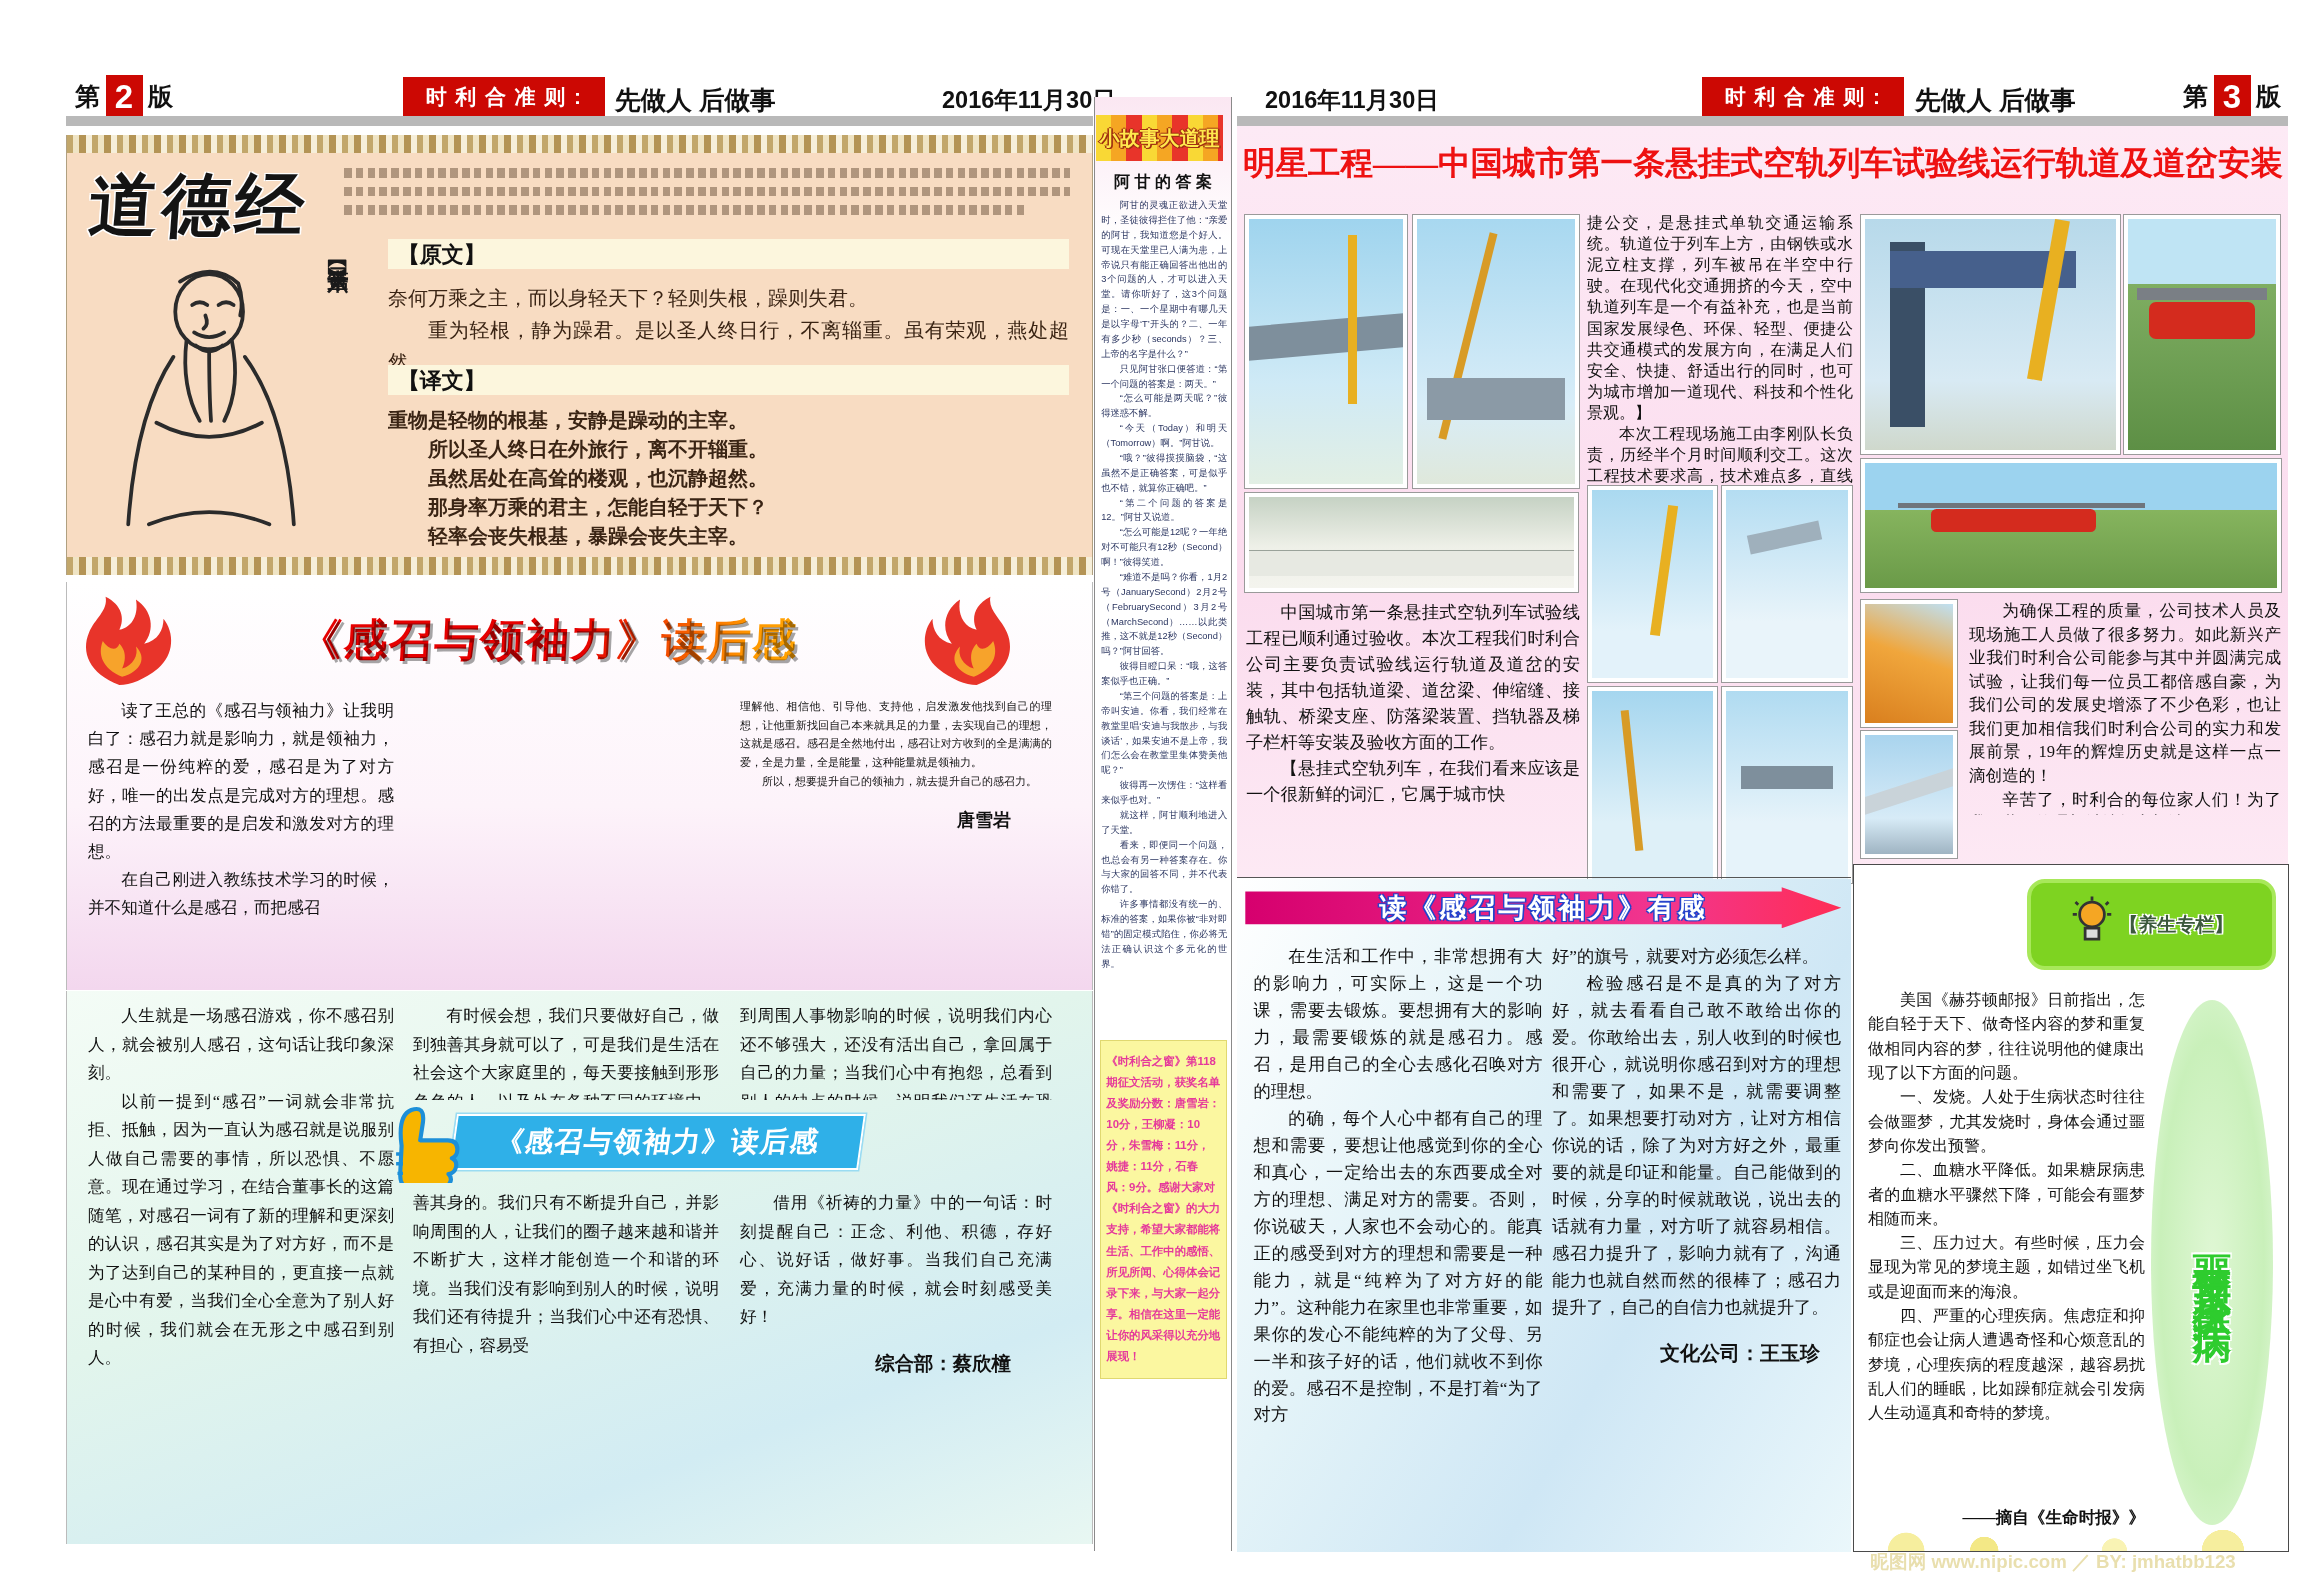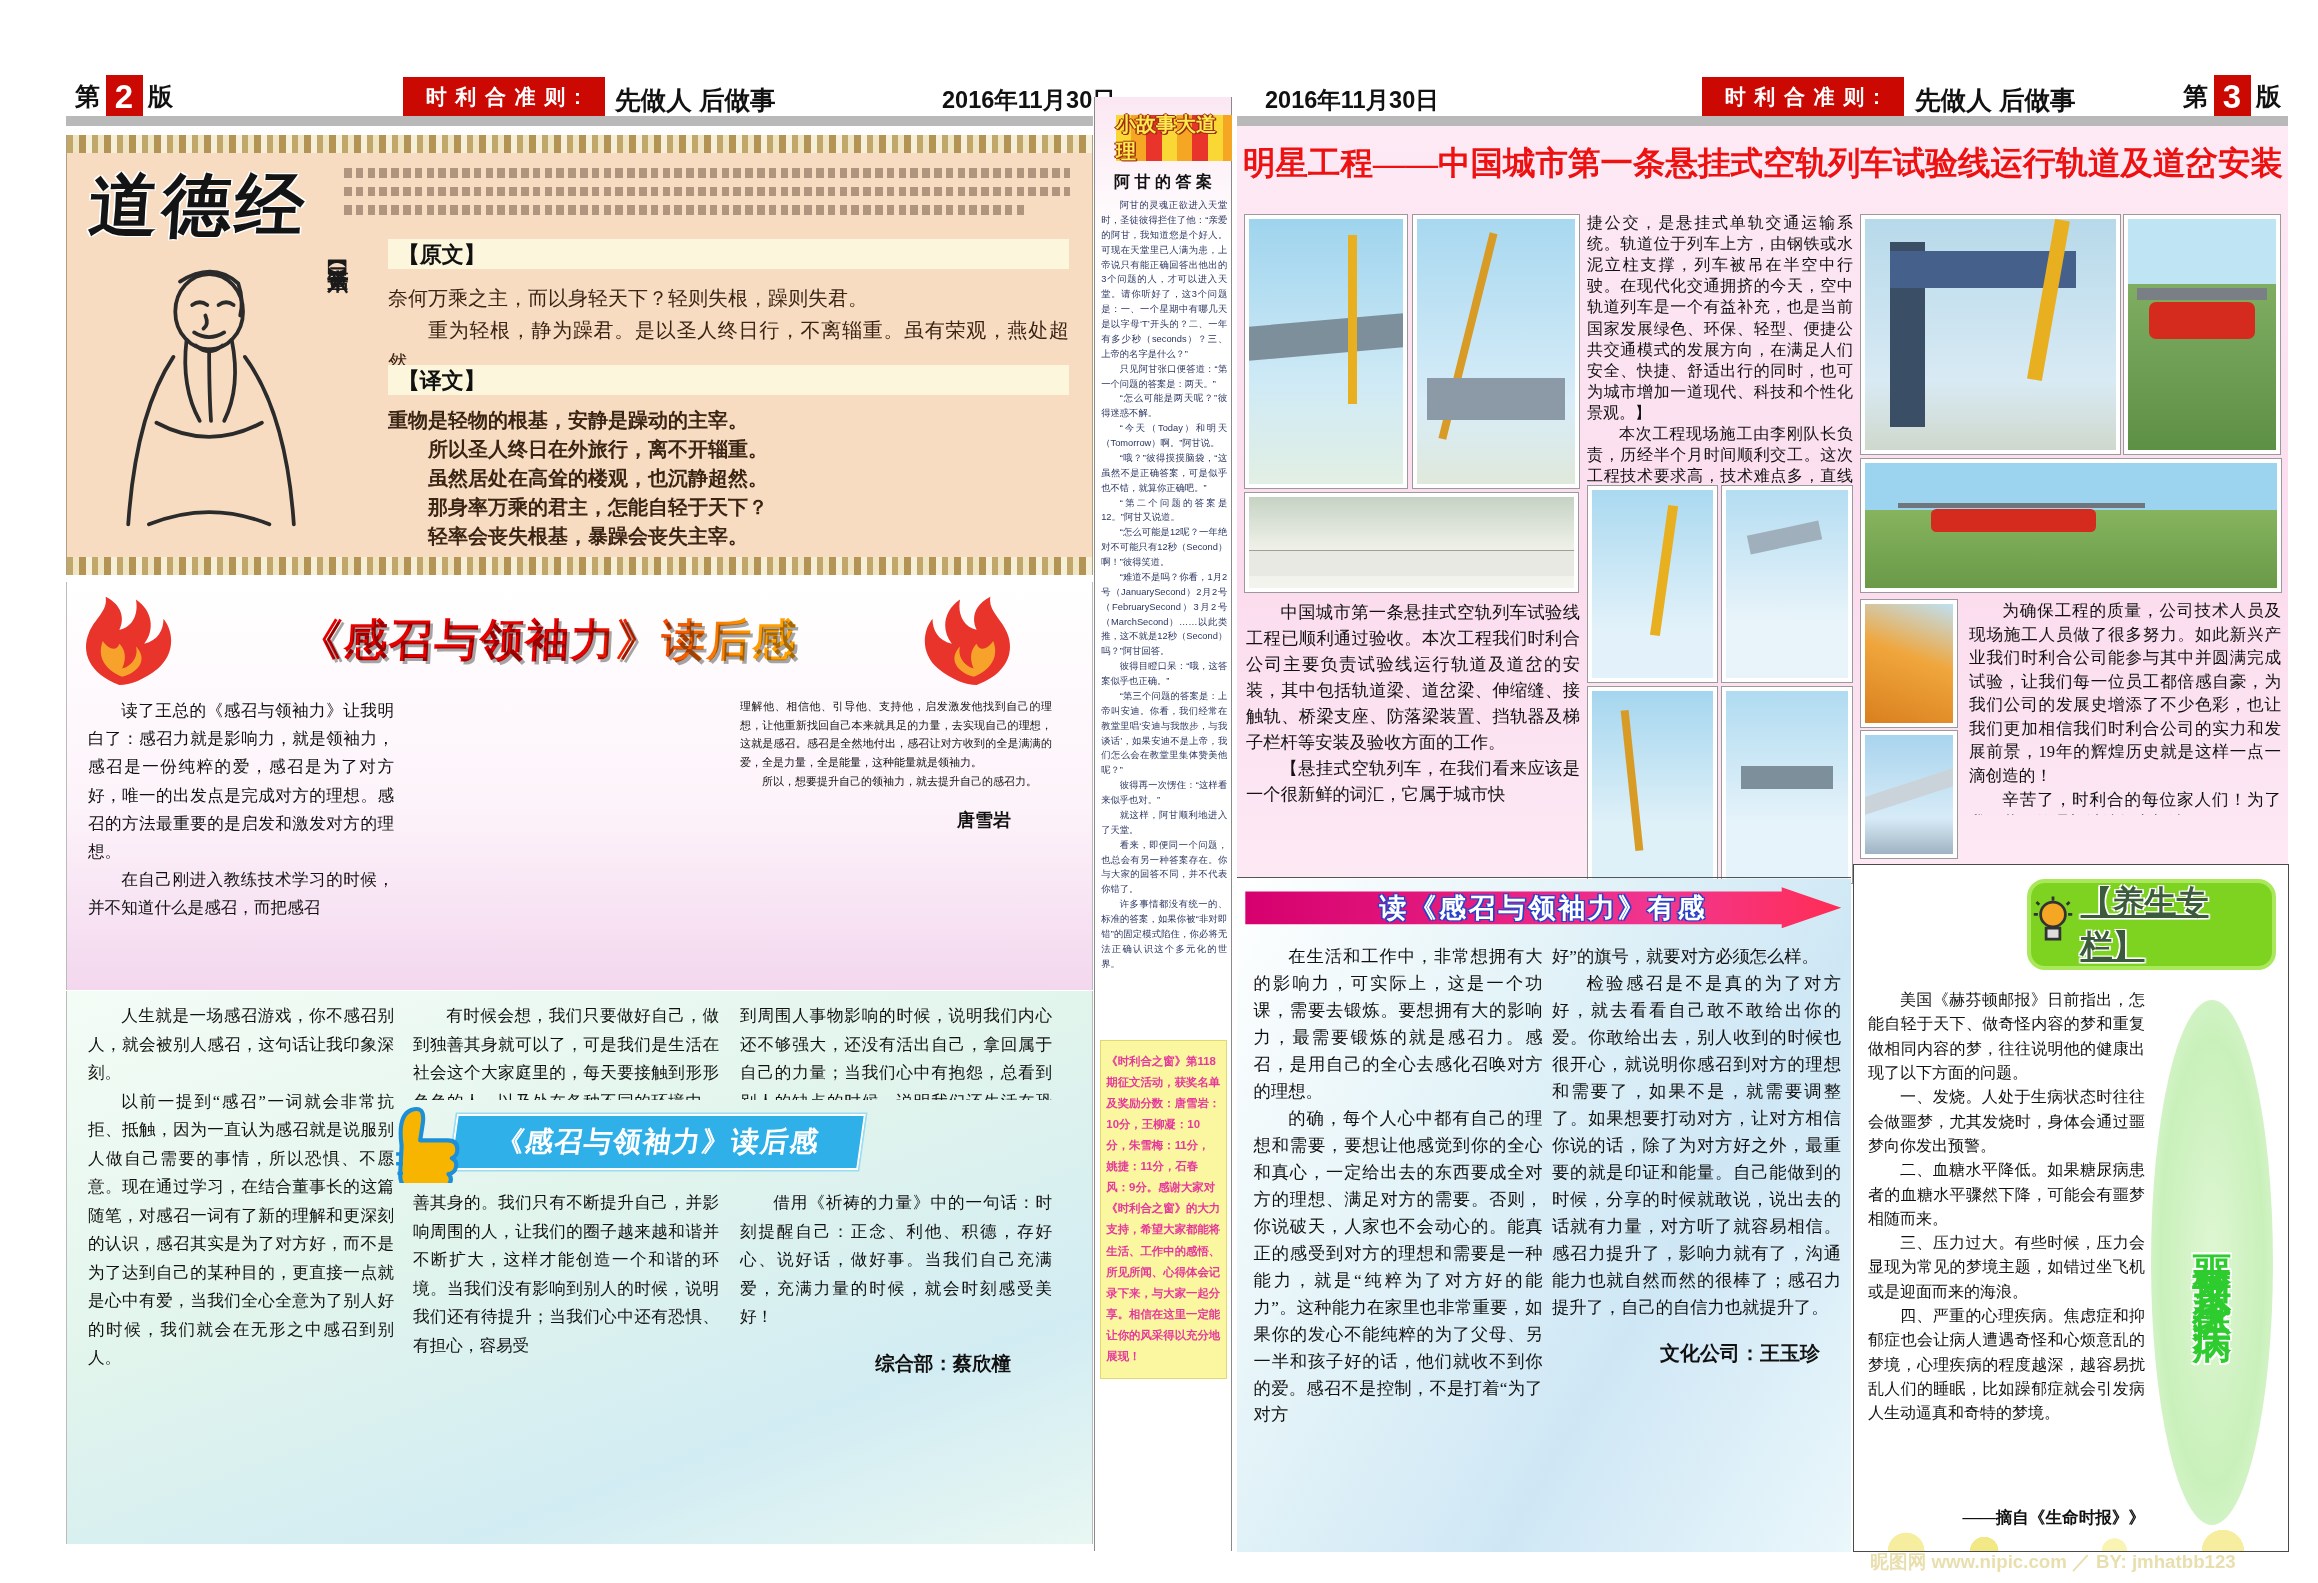--- a/index.html
+++ b/index.html
@@ -143,21 +143,21 @@
         <svg width="83" height="84" viewBox="0 0 120 122">
             <path fill="#f7b500" stroke="#1d8fd8" stroke-width="6" stroke-linejoin="round" d="M34 68 q-6 -44 14 -52 q20 -7 17 18 l-4 26 h40 q14 0 14 13 q0 10 -8 13 q8 4 6 13 q-2 9 -11 10 q6 6 2 13 q-4 8 -15 8 h-40 q-18 0 -17 -22 z"></path>
             <path fill="none" stroke="#1d8fd8" stroke-width="5" d="M36 80 h-10 M36 94 h-10 M36 108 h-8"></path>
           </svg>
       </span>
       <span class="sans bold" style="margin-left:-8.3px;flex:1;background:#2fb0e8;border:2.1px solid #fff;box-shadow:0 0 0 1.4px #9adcf2;color:#fff;font-size:28px;text-align:center;padding:7px 0;transform:skewX(-8deg);letter-spacing:1.4px;">《感召与领袖力》读后感</span>
     </div>
   </div>
 
   <div class="abs" style="left:1094px;top:97px;width:138px;height:1454px;background:linear-gradient(180deg,#fbe7f2 0%,#ffffff 10%,#ffffff 100%);border-left:0.7px solid #8a8a8a;border-right:0.7px solid #8a8a8a;">
-    <div class="abs" style="left:21px;top:18px;width:116px;height:46px;background:repeating-linear-gradient(90deg,#f9d835 0 15px,#f5a623 15px 30px,#e8342a 30px 46px);display:flex;align-items:center;justify-content:center;">
+    <div class="abs" style="left:1px;top:18px;width:127px;height:46px;background:repeating-linear-gradient(90deg,#f9d835 0 15px,#f5a623 15px 30px,#e8342a 30px 46px);display:flex;align-items:center;justify-content:center;">
       <span class="sans bold" style="font-size:20px;color:#ffe94d;text-shadow:1.4px 0 #a03010,-1.4px 0 #a03010,0 1.4px #a03010,0 -1.4px #a03010,1.4px 1.4px 0 #a03010;">小故事大道理</span>
     </div>
     <div class="abs sans bold" style="left:0;top:75px;width:100%;text-align:center;font-size:16px;color:#111;">阿 甘 的 答 案</div>
     <div class="abs cols sans" style="left:6.2px;top:101px;width:126px;height:830px;overflow:hidden;font-size:9.3px;line-height:1.6;color:#2a3560;">
         <p>阿甘的灵魂正欲进入天堂时，圣徒彼得拦住了他：“亲爱的阿甘，我知道您是个好人。可现在天堂里已人满为患，上帝说只有能正确回答出他出的3个问题的人，才可以进入天堂。请你听好了，这3个问题是：一、一个星期中有哪几天是以字母‘T’开头的？二、一年有多少秒（seconds）？三、上帝的名字是什么？”</p>
         <p>只见阿甘张口便答道：“第一个问题的答案是：两天。”</p>
         <p>“怎么可能是两天呢？”彼得迷惑不解。</p>
         <p>“今天（Today）和明天（Tomorrow）啊。”阿甘说。</p>
         <p>“哦？”彼得摸摸脑袋，“这虽然不是正确答案，可是似乎也不错，就算你正确吧。”</p>
         <p>“第二个问题的答案是12。”阿甘又说道。</p>
@@ -281,21 +281,21 @@
     <div class="abs" style="left:173px;top:14px;width:249px;height:91px;background:#7ed321;border:4.1px solid #a8e85a;border-radius:18px;display:flex;align-items:center;justify-content:center;gap:5.5px;">
       <span>
         <svg width="44" height="58" viewBox="0 0 32 42">
             <g stroke="#333" stroke-width="2" fill="none">
               <circle cx="16" cy="14" r="9" fill="#f5a623"></circle>
               <rect x="11" y="24" width="10" height="8" fill="#ddd"></rect>
               <path d="M16 1 v3 M4 5 l2 2 M28 5 l-2 2 M2 14 h3 M27 14 h3"></path>
             </g>
           </svg>
       </span>
-      <span class="sans bold outline-w" style="font-size:32px;color:#3c5a3c;text-decoration:underline;">【养生专栏】</span>
+      <span class="sans bold outline-w" style="font-size:19px;color:#3c5a3c;">【养生专栏】</span>
     </div>
     <div class="cols abs" style="left:14px;top:123px;width:277px;height:546px;overflow:hidden;font-size:16px;line-height:1.52;">
         <p>美国《赫芬顿邮报》日前指出，怎能自轻于天下、做奇怪内容的梦和重复做相同内容的梦，往往说明他的健康出现了以下方面的问题。</p>
         <p>一、发烧。人处于生病状态时往往会做噩梦，尤其发烧时，身体会通过噩梦向你发出预警。</p>
         <p>二、血糖水平降低。如果糖尿病患者的血糖水平骤然下降，可能会有噩梦相随而来。</p>
         <p>三、压力过大。有些时候，压力会显现为常见的梦境主题，如错过坐飞机或是迎面而来的海浪。</p>
         <p>四、严重的心理疾病。焦虑症和抑郁症也会让病人遭遇奇怪和心烦意乱的梦境，心理疾病的程度越深，越容易扰乱人们的睡眠，比如躁郁症就会引发病人生动逼真和奇特的梦境。</p>
       </div>
     <div class="abs bold" style="left:14px;top:642px;width:277px;text-align:right;font-size:16.6px;">——摘自《生命时报》》</div>
     <div class="abs" style="left:297px;top:135px;width:122px;height:525px;background:radial-gradient(ellipse at center,#dff7d4 0%,#c9f0ba 60%,#e9fbe2 100%);border-radius:50%;display:flex;align-items:center;justify-content:center;">

